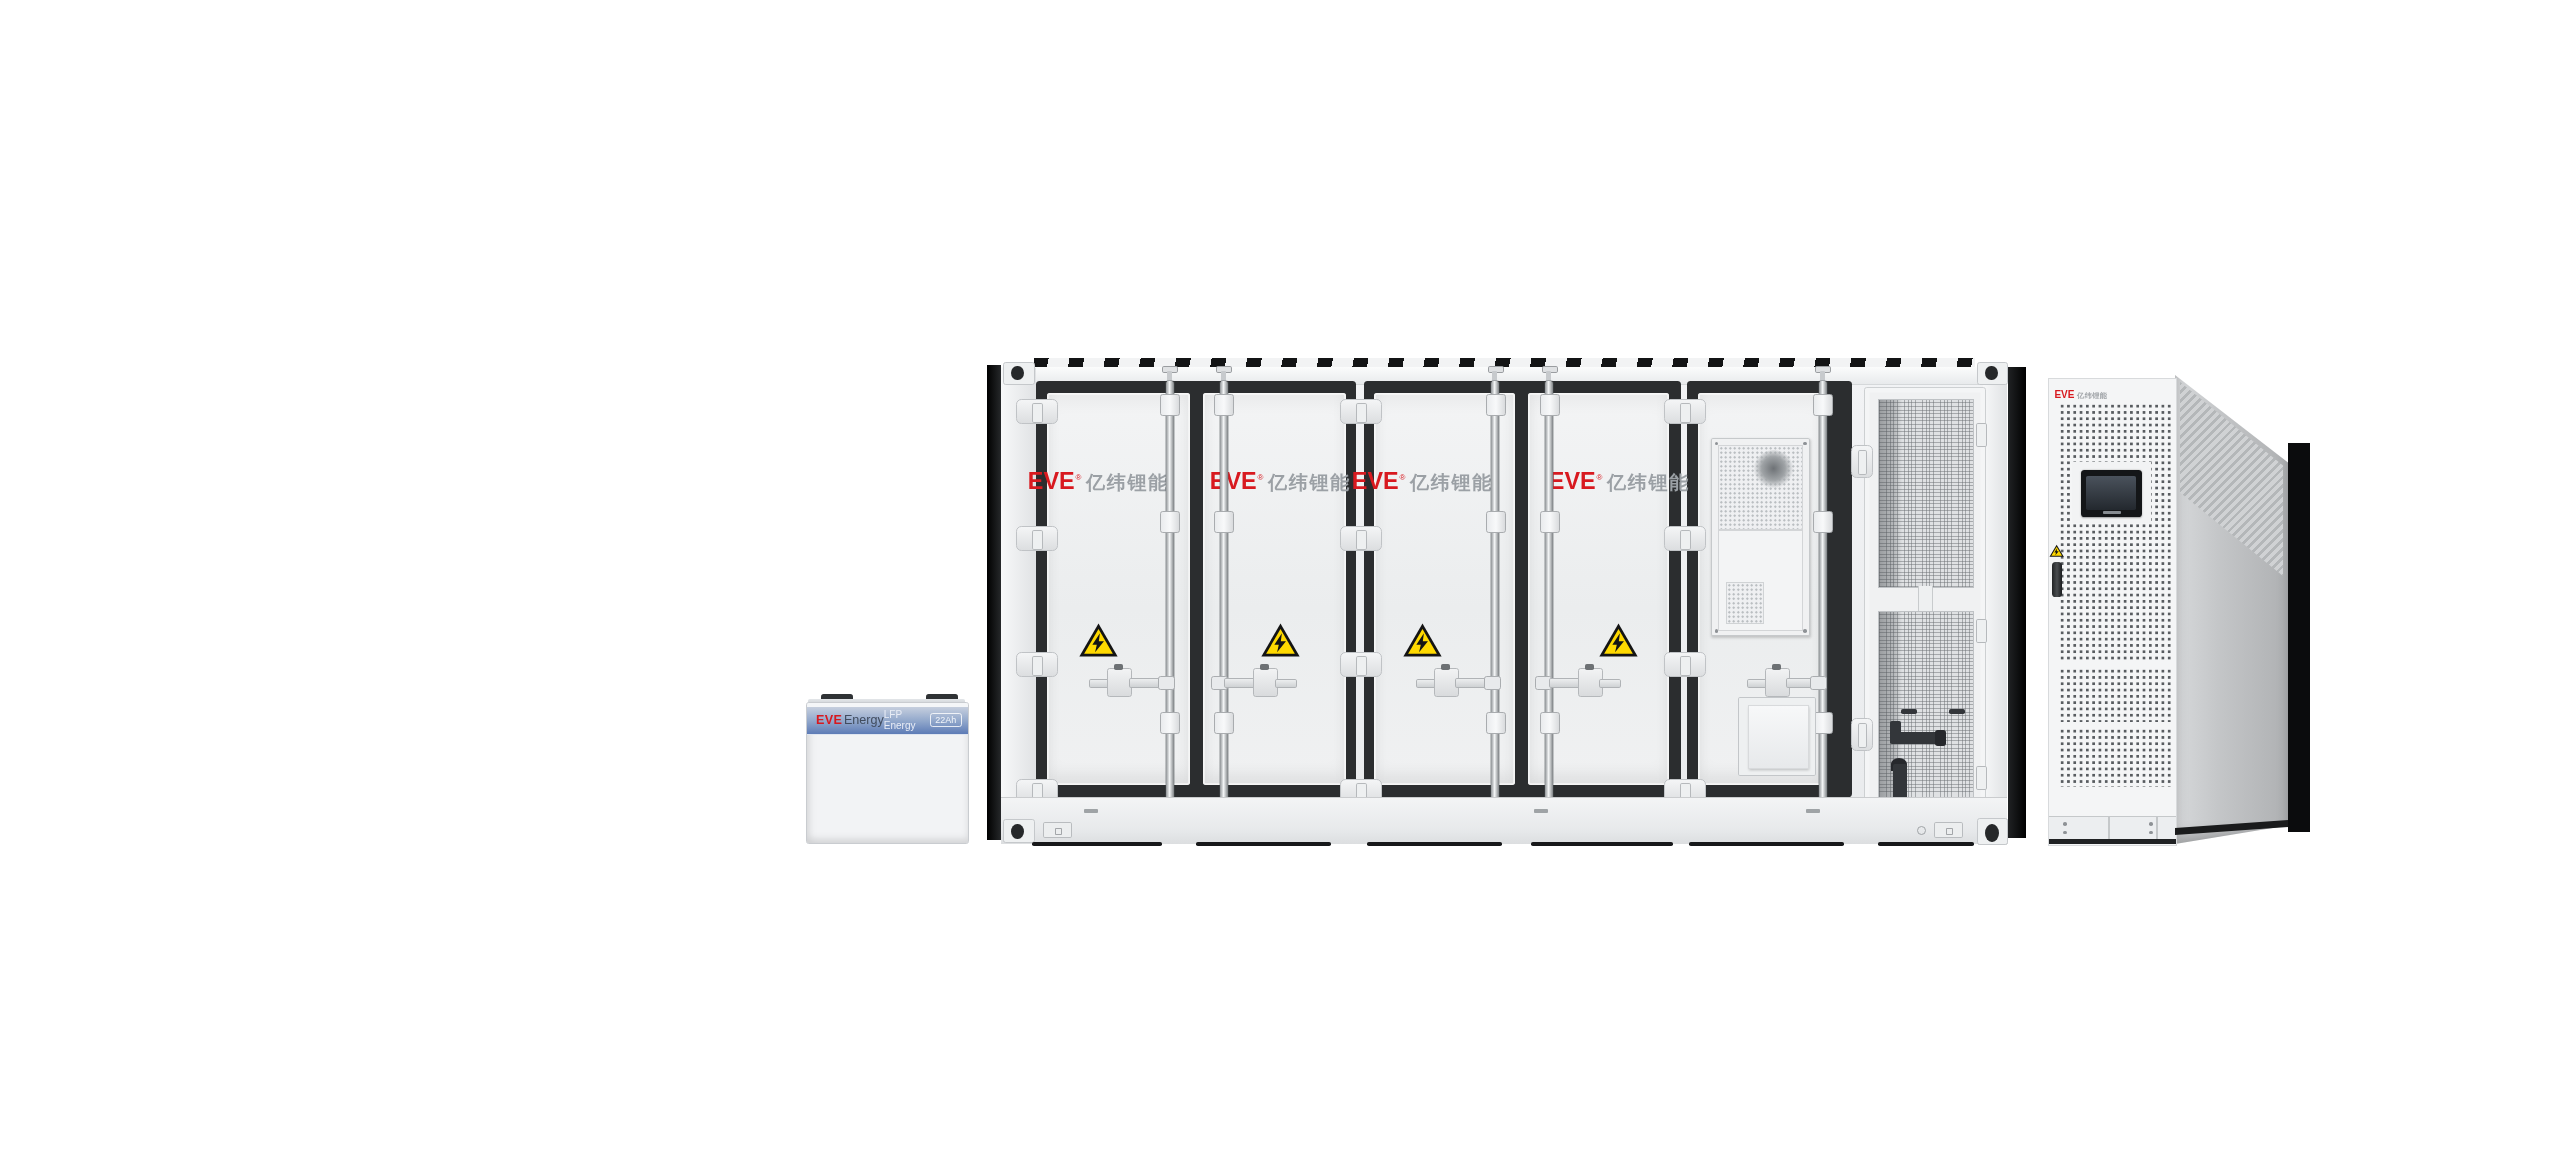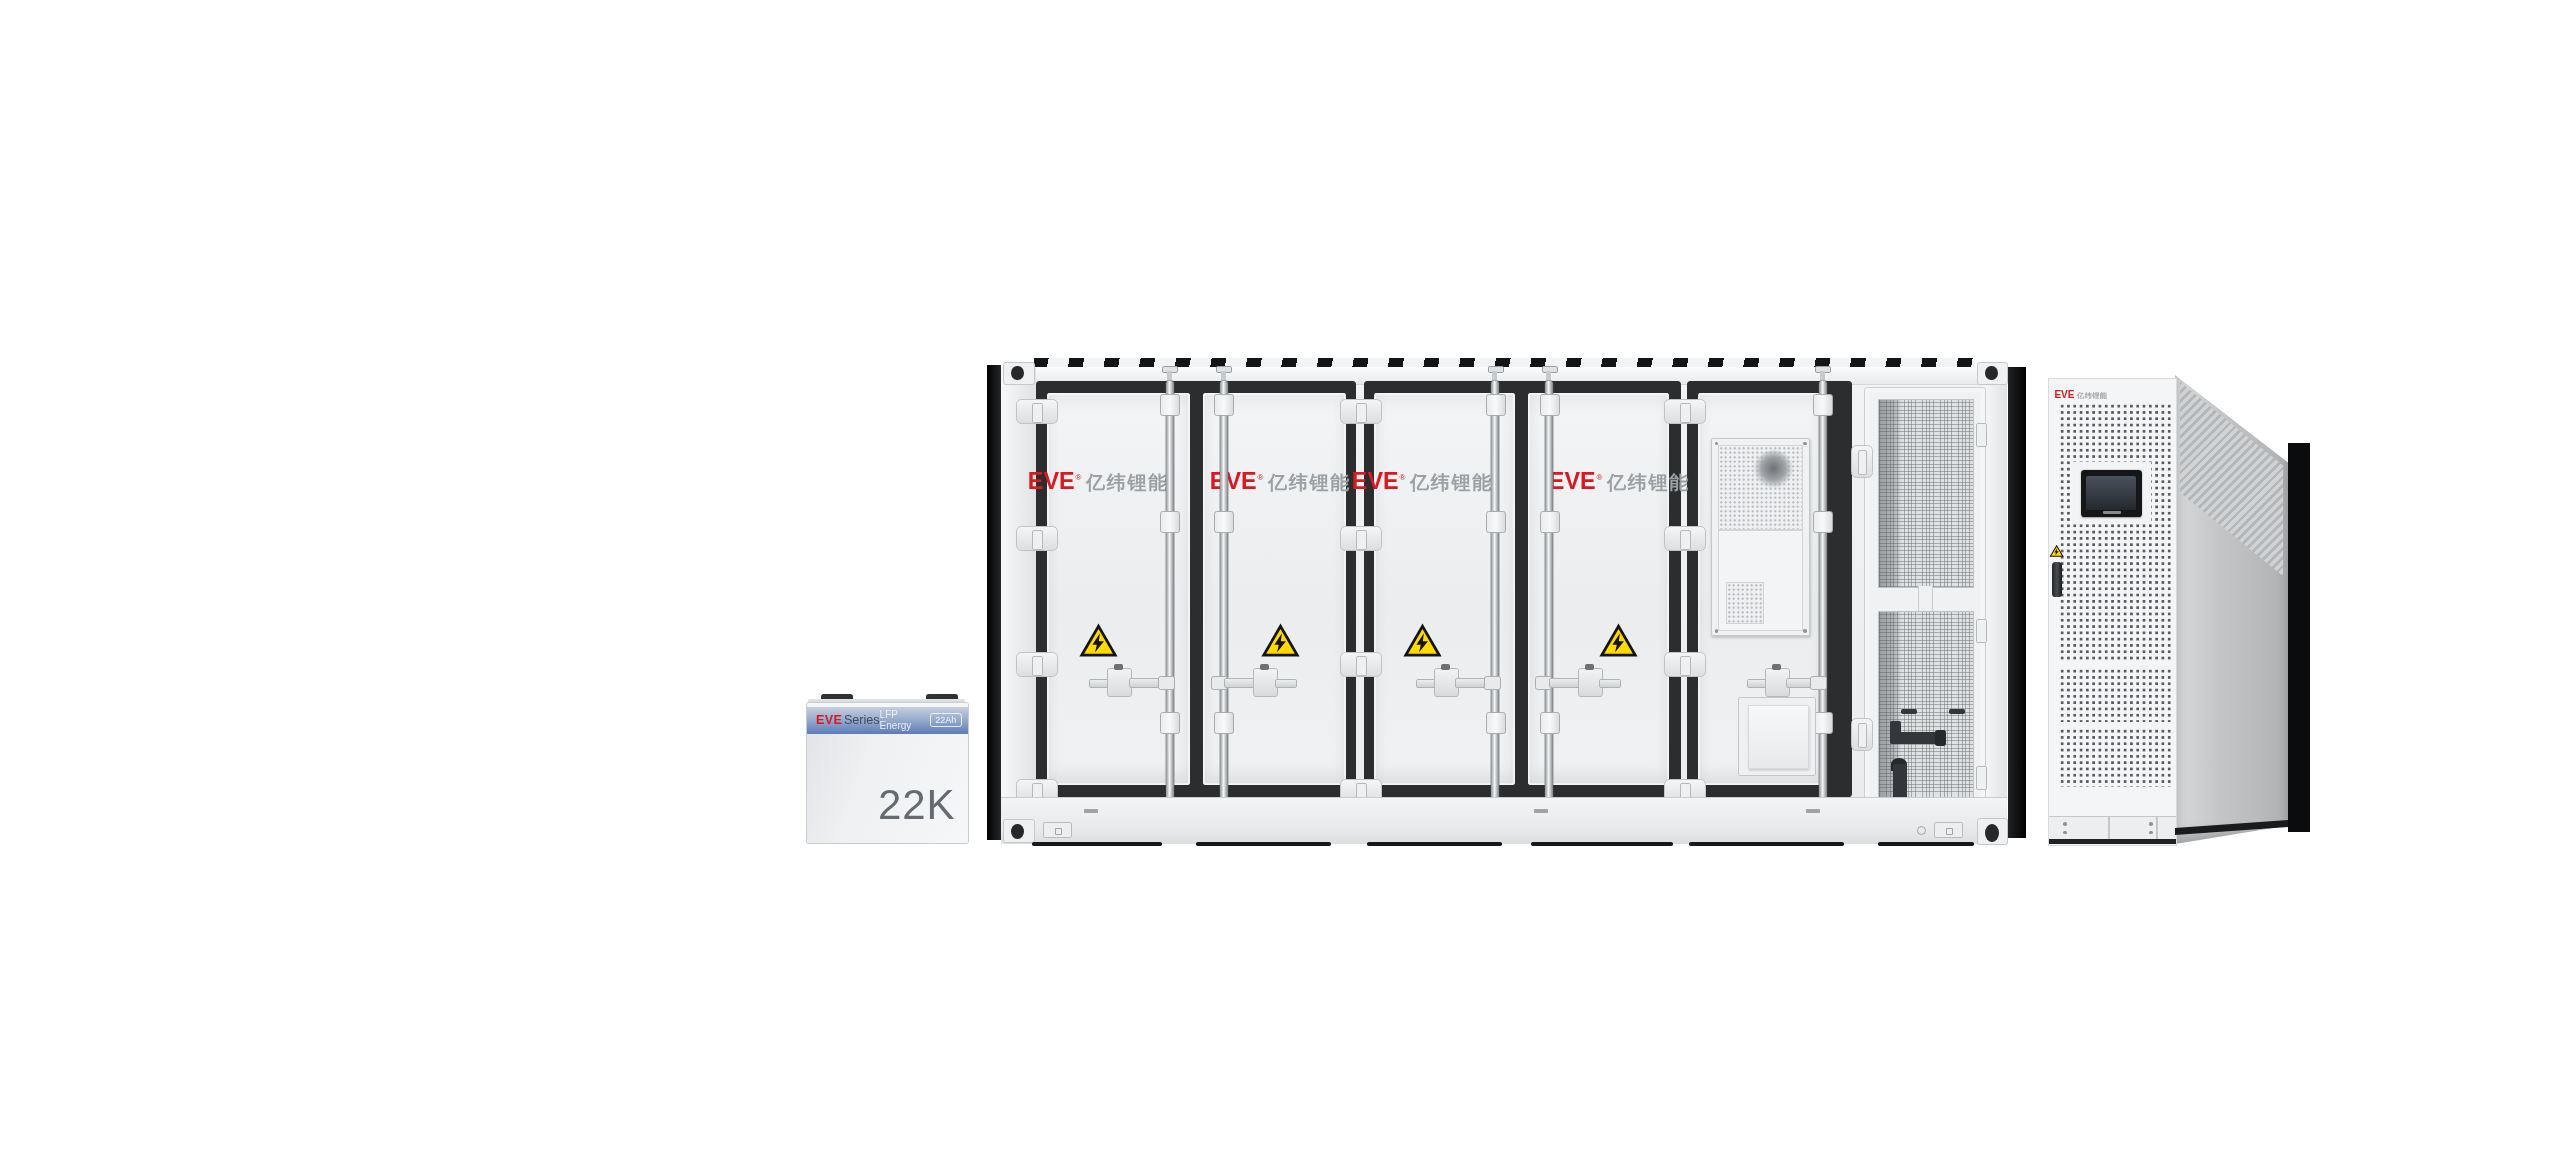--- a/index.html
+++ b/index.html
@@ -100,27 +100,24 @@
 
   <div class="ab" style="left:0;top:0;width:0;height:0;">
     <div class="ab bat-tab" style="left:821px;top:694px;width:32px;height:8px;"></div>
     <div class="ab bat-tab" style="left:926px;top:694px;width:32px;height:8px;"></div>
     <div class="ab bat-topstrip" style="left:808px;top:699px;width:157px;height:5.4px;"></div>
 
     <div class="ab bat-box" style="left:806px;top:702px;width:161px;height:140px;">
       <div class="ab" style="left:0;top:0;width:161px;height:3.6px;background:#f4f6f8;"></div>
       <div class="ab bat-header" style="left:0;top:3.6px;width:161px;height:27px;">
         <span class="bat-brand-red" style="margin-left:9px;">EVE</span>
-        <span class="bat-brand-sfx">Series</span>
+        <span class="bat-brand-sfx">Energy</span>
         <span style="flex:1"></span>
         <span class="bat-series">LFP Energy</span>
         <span class="bat-badge" style="margin-right:6.3px;">22Ah</span>
-      </div>
-      <div class="ab bat-body" style="left:0;top:31px;width:161px;height:110px;">
-        <div class="ab bat-model" style="right:12.6px;bottom:18px;">22K</div>
       </div>
     </div>
   </div>
 
   <div class="ab cnt-edge" style="left:987px;top:365px;width:14.4px;height:475px;"></div>
   <div class="ab cnt-body" style="left:1001px;top:368px;width:1006px;height:475px;"></div>
   <div class="ab cnt-corr" style="left:1034px;top:358px;width:941px;height:9px;"></div>
   <div class="ab cnt-rail" style="left:1001px;top:367px;width:1006px;height:17px;"></div>
 
   <div class="ab post" style="left:1001px;top:368px;width:35px;height:473px;"></div>

